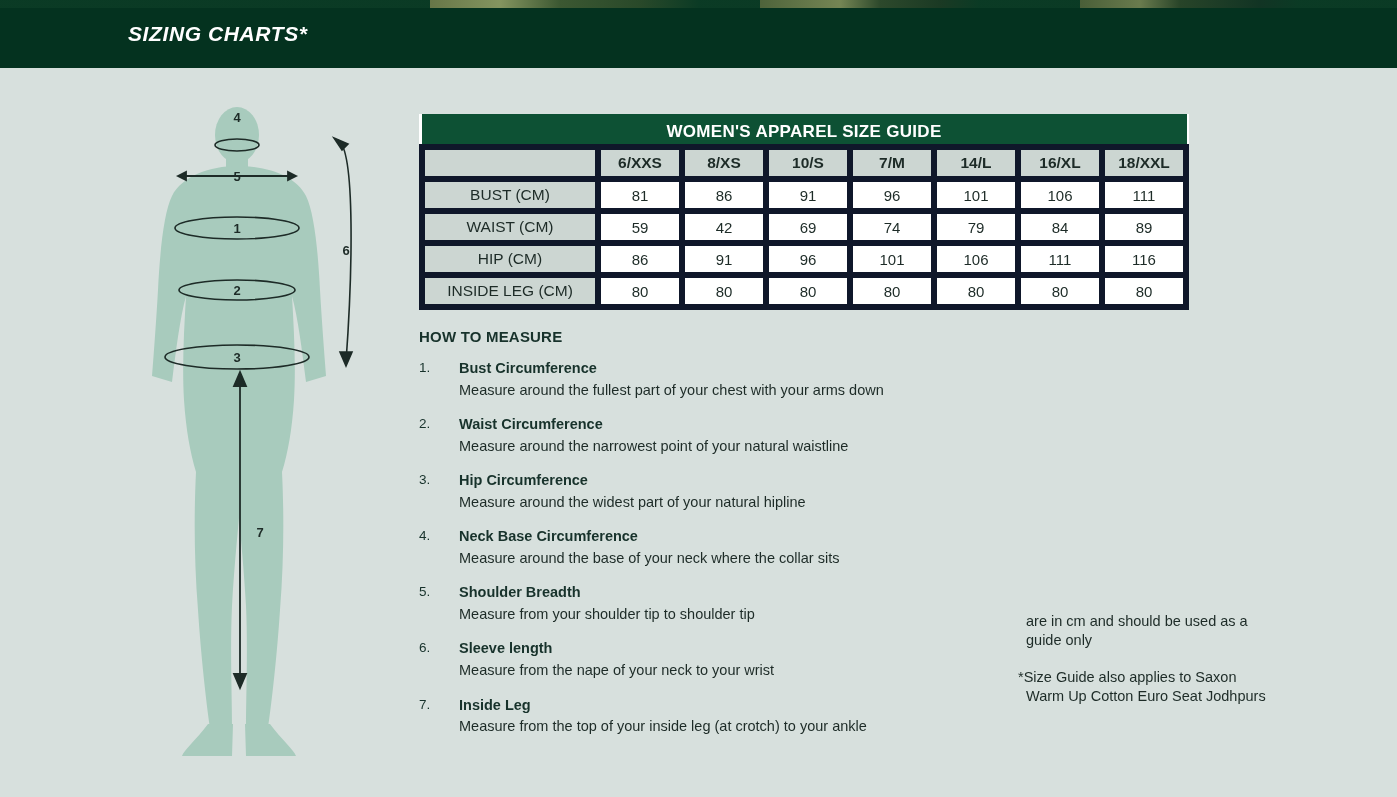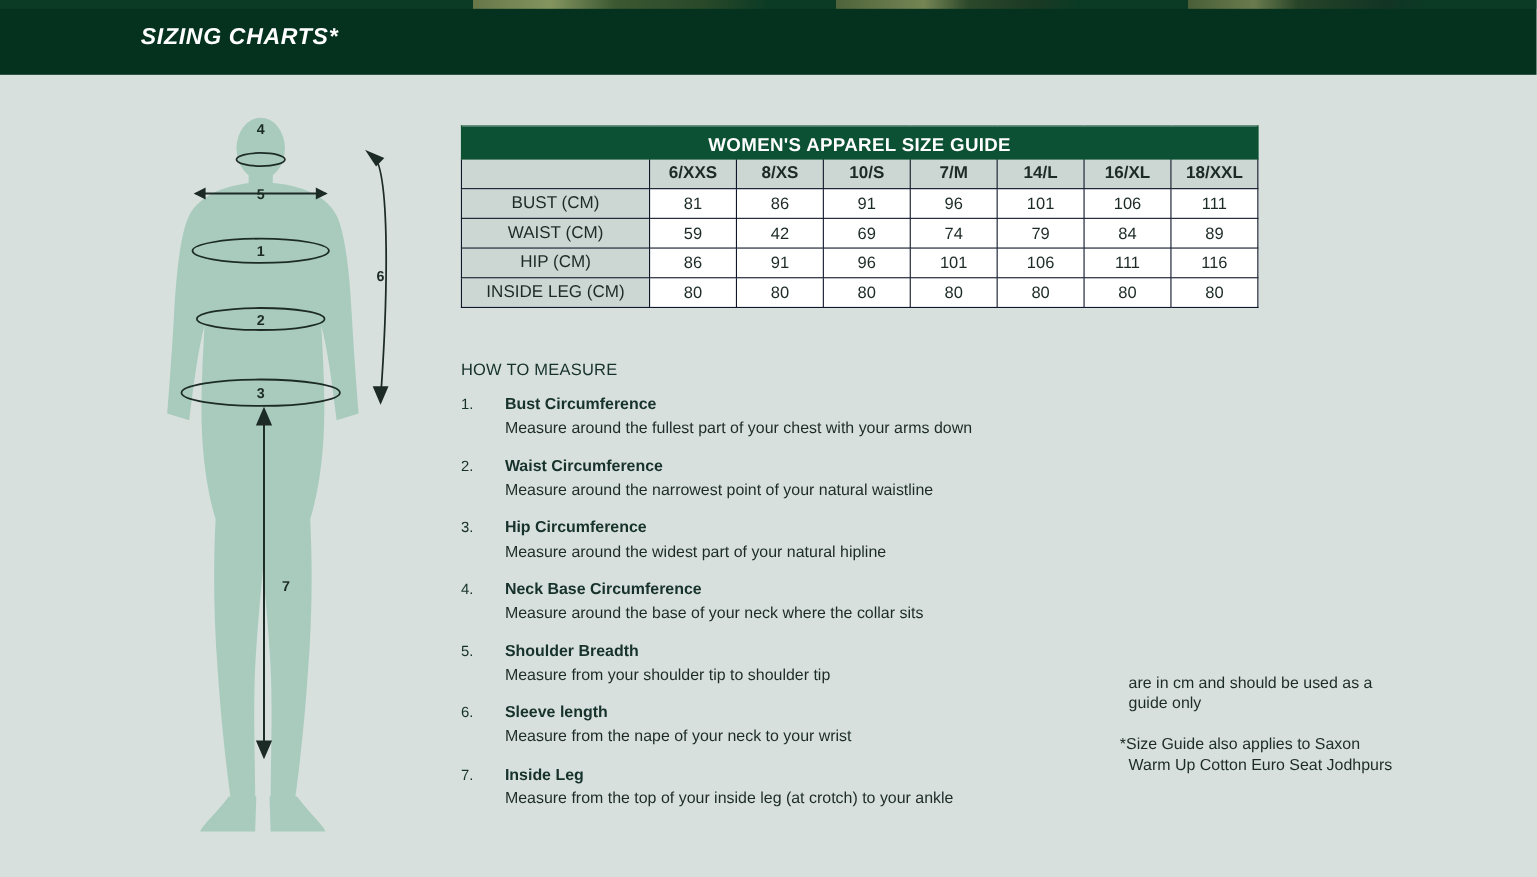--- a/index.html
+++ b/index.html
@@ -67,21 +67,21 @@
   
   .size-table {
     position: absolute;
     left: 419px;
     top: 114px;
     border-collapse: collapse;
     background: #ffffff;
     font-size: 15px;
   }
   .size-table th, .size-table td {
-    border: 1px solid #0f172a;
+    border: 6px solid #0f172a;
     text-align: center;
     padding: 4px 6px;
     font-weight: normal;
     color: #1d2b27;
   }
   .size-table .title-row th {
     background: #0d5134;
     color: #ffffff;
     font-size: 17px;
     font-weight: bold;
@@ -112,21 +112,21 @@
 
   
   .howto {
     position: absolute;
     left: 419px;
     top: 328px;
     width: 600px;
   }
   .howto-title {
     font-size: 15px;
-    font-weight: normal;
+    font-weight: bold;
     color: #17322b;
     margin-bottom: 14px;
     letter-spacing: 0.2px;
   }
   .step {
     position: relative;
     margin-bottom: 16px;
     padding-left: 40px;
     line-height: 1.28;
   }

